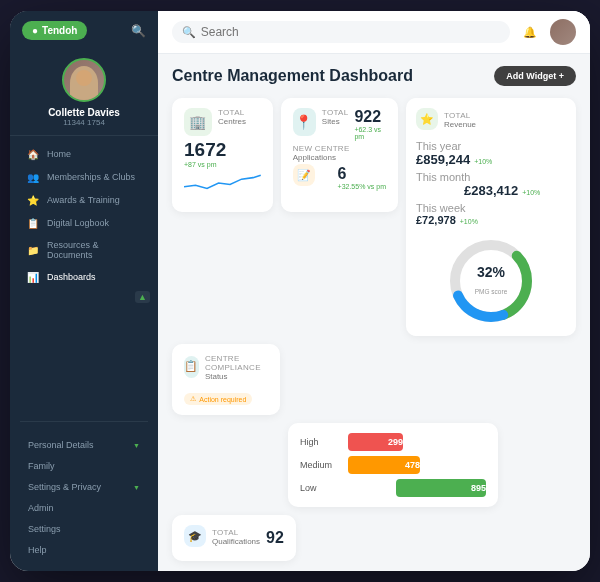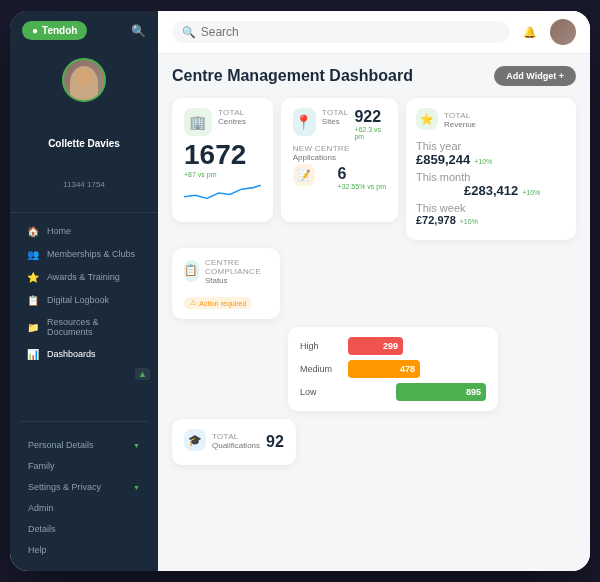--- a/index.html
+++ b/index.html
@@ -52,23 +52,22 @@
     .sidebar-search-icon {
       color: #aaa;
       font-size: 12px;
       margin-left: auto;
       cursor: pointer;
     }
     .sidebar-profile {
       display: flex;
       flex-direction: column;
       align-items: center;
-      padding: 10px 0 23px;
+      padding: 10px 0 8px;
       border-bottom: 1px solid #2a3a4a;
-      gap: 31px;
     }
     .avatar {
       width: 44px;
       height: 44px;
       border-radius: 50%;
       background: linear-gradient(135deg, #8d6e63, #a1887f);
       overflow: hidden;
       display: flex;
       align-items: flex-end;
       justify-content: center;
@@ -215,21 +214,21 @@
       align-items: center;
       justify-content: space-between;
       margin-bottom: 12px;
     }
     .dashboard-title {
       font-size: 16px;
       font-weight: 700;
       color: #1a2a3a;
     }
     .add-widget-btn {
-      background: #737373;
+      background: #404040;
       color: white;
       border: none;
       border-radius: 16px;
       padding: 5px 12px;
       font-size: 9px;
       font-weight: 600;
       cursor: pointer;
       display: flex;
       align-items: center;
       gap: 4px;
@@ -248,21 +247,21 @@
       font-weight: 500;
       text-transform: uppercase;
       letter-spacing: 0.3px;
     }
     .card-title {
       font-size: 8px;
       color: #777;
       margin-bottom: 2px;
     }
     .card-value {
-      font-size: 28px;
+      font-size: 19px;
       font-weight: 700;
       color: #1a2a3a;
       line-height: 1.1;
     }
     .card-value-sm {
       font-size: 16px;
       font-weight: 700;
       color: #1a2a3a;
     }
     .card-change {
@@ -322,21 +321,20 @@
       font-size: 9px;
       color: #555;
       width: 42px;
     }
     .hml-bar {
       height: 18px;
       border-radius: 4px;
       display: flex;
       align-items: center;
       justify-content: flex-end;
-      padding-right: 5px;
     }
     .hml-val {
       font-size: 9px;
       font-weight: 700;
       color: white;
     }
     .bar-red { background: #ef5350; }
     .bar-orange { background: #ff9800; }
     .bar-green { background: #4caf50; }
 
@@ -468,21 +466,21 @@
         <span>Family</span>
       </div>
       <div class="nav-item">
         <span>Settings &amp; Privacy</span>
         <span style="margin-left:auto;font-size:7px;color:#4caf50;">▼</span>
       </div>
       <div class="nav-item">
         <span>Admin</span>
       </div>
       <div class="nav-item">
-        <span>Details</span>
+        <span>Settings</span>
       </div>
       <div class="nav-item">
         <span>Help</span>
       </div>
     </div>
   </div>
 
   <div class="main-content">
 
     <div class="topbar">
@@ -568,20 +566,31 @@
             <div style="display:flex;align-items:baseline;gap:4px;margin-left:48px;">
               <div class="revenue-amount">£283,412</div>
               <div class="revenue-change">+10%</div>
             </div>
           </div>
           <div class="revenue-section">
             <div class="revenue-period">This week</div>
             <div style="display:flex;align-items:baseline;gap:4px;">
               <div class="revenue-amount" style="font-size:11px;">£72,978</div>
               <div class="revenue-change">+10%</div>
+            </div>
+          </div>
+          <div class="donut-container">
+            <svg width="90" height="90" viewBox="0 0 90 90">
+              <circle cx="45" cy="45" r="36" fill="none" stroke="#e0e0e0" stroke-width="10"></circle>
+              <circle cx="45" cy="45" r="36" fill="none" stroke="#4caf50" stroke-width="10" stroke-dasharray="72 154" stroke-dashoffset="28" stroke-linecap="round"></circle>
+              <circle cx="45" cy="45" r="36" fill="none" stroke="#2196f3" stroke-width="10" stroke-dasharray="54 154" stroke-dashoffset="-44" stroke-linecap="round"></circle>
+            </svg>
+            <div class="donut-label">
+              <span class="donut-pct">32%</span>
+              <span class="donut-sub">PMG score</span>
             </div>
           </div>
         </div>
       </div>
 
       <div class="row2">
 
         <div class="card">
           <div style="display:flex;align-items:center;gap:6px;margin-bottom:4px;">
             <div class="card-icon icon-teal" style="width:22px;height:22px;font-size:11px;">📋</div>

